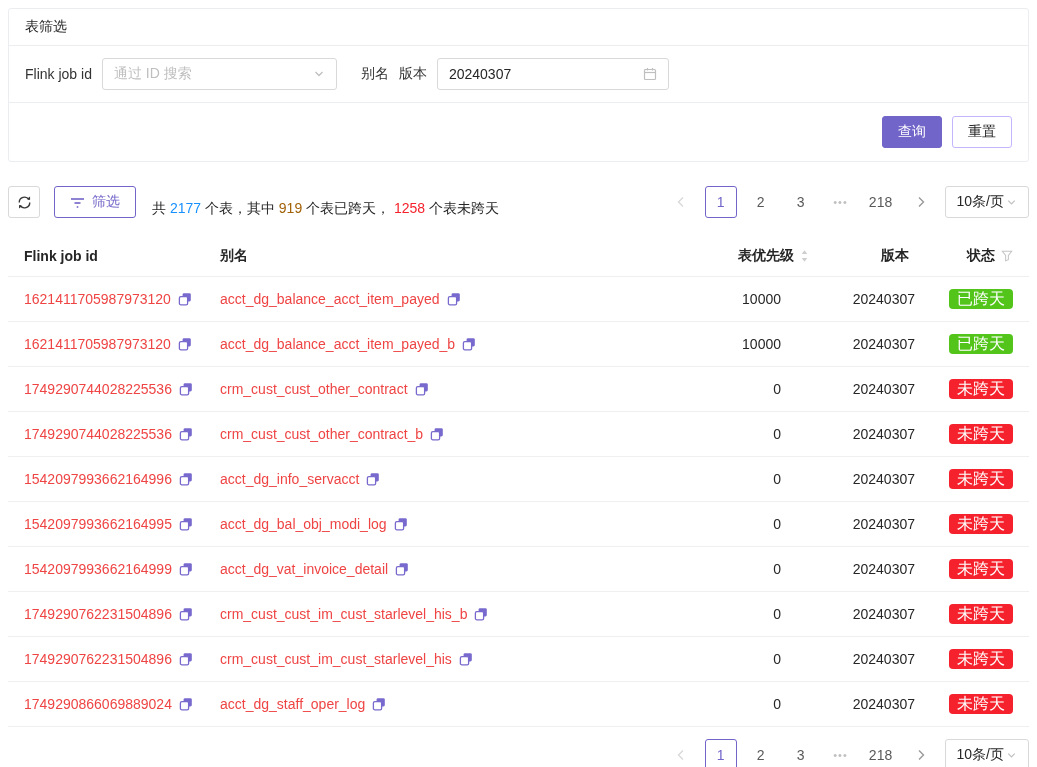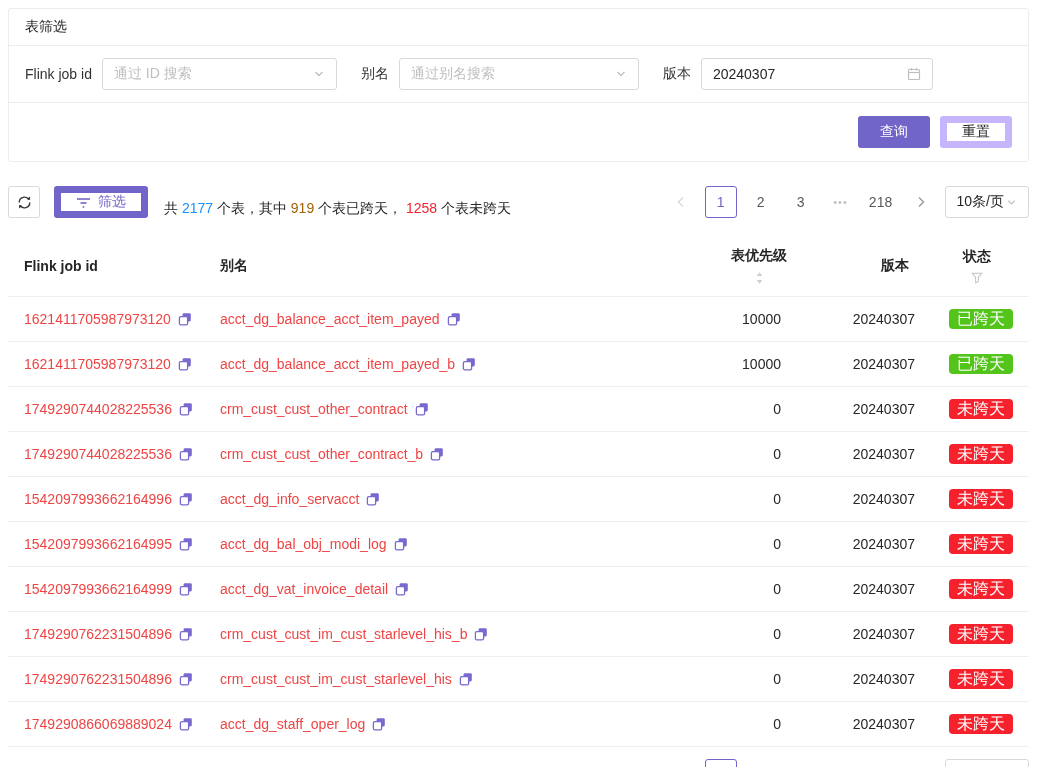--- a/index.html
+++ b/index.html
@@ -21,21 +21,21 @@
     height: 32px; border:1px solid #d9d9d9; border-radius:3px; background:#fff;
     display:flex; align-items:center; padding: 0 11px; flex: 0 0 auto; gap: 16px;
   }
   .box .ph { color:#bfbfbf; flex:1 1 auto; }
   .box .val { color:#262626; flex:1 1 auto; }
   .sel-jobid { width: 235px; }
   .sel-alias { width: 240px; }
   .inp-version { width: 232px; }
   .btn-row { padding: 13px 16px; display:flex; justify-content:flex-end; gap: 10px; }
   .btn {
-    height: 32px; padding: 0 15px; border-radius: 3px; border:7px solid #c4b5fd;
+    height: 32px; padding: 0 15px; border-radius: 3px; border:1px solid #c4b5fd;
     background:#fff; color:#262626; font-size:14px; display:inline-flex;
     align-items:center; justify-content:center; cursor:pointer;
     font-family: inherit;
   }
   .btn-primary { background:#7265c9; border-color:#7265c9; color:#fff; }
   
   .toolbar { display:flex; align-items:flex-end; margin: 24px 0 18px 0; }
   .icon-btn {
     width:32px; height:32px; border:1px solid #d9d9d9; border-radius:3px;
     background:#fff; display:inline-flex; align-items:center; justify-content:center; cursor:pointer;
@@ -64,21 +64,21 @@
   }
   
   table { width:100%; border-collapse: collapse; table-layout: fixed; }
   th { font-weight: bold; text-align:left; color:#262626; padding: 11px 16px; border-bottom:1px solid #efefef; }
   td { padding: 12px 16px; border-bottom:1px solid #efefef; color:#262626; }
   .c1 { width: 196px; }
   .c3 { width: 132px; }
   .c4 { width: 100px; }
   .c5 { width: 104px; }
   .th-right { text-align: right; }
-  .th-flex-right { display:flex; justify-content:flex-end; align-items:center; gap:6px;flex-direction:column; }
+  .th-flex-right { display:flex; justify-content:flex-end; align-items:center; gap:6px; }
   .td-priority { text-align:right; padding-right: 44px; }
   .td-version { text-align:right; padding-right: 10px; }
   .td-status { text-align:right; }
   a.link { color:#ef4444; text-decoration:none; cursor:pointer; }
   .cell-flex { display:flex; align-items:center; gap:7px; }
   .badge {
     display:inline-block; padding: 3px 8px; border-radius: 4px;
     font-size: 16px; line-height: 14px; color:#fff;
   }
   .badge-green { background:#52c41a; }
@@ -98,28 +98,20 @@
     <div class="box sel-jobid">
       <span class="ph">通过 ID 搜索</span>
       <span>
         <svg width="12" height="12" viewBox="0 0 12 12">
             <polyline points="2.5,4 6,7.5 9.5,4" fill="none" stroke="#bfbfbf" stroke-width="1.3"></polyline>
           </svg>
       </span>
     </div>
 
     <span class="f-label">别名</span>
-    <div class="box sel-alias">
-      <span class="ph">通过别名搜索</span>
-      <span>
-        <svg width="12" height="12" viewBox="0 0 12 12">
-            <polyline points="2.5,4 6,7.5 9.5,4" fill="none" stroke="#bfbfbf" stroke-width="1.3"></polyline>
-          </svg>
-      </span>
-    </div>
 
     <span class="f-label">版本</span>
     <div class="box inp-version">
       <span class="val">20240307</span>
       <span>
         <svg width="14" height="14" viewBox="0 0 14 14">
           <rect x="1.5" y="2.5" width="11" height="10" rx="1" fill="none" stroke="#bfbfbf" stroke-width="1.2"></rect>
           <line x1="1.5" y1="5.5" x2="12.5" y2="5.5" stroke="#bfbfbf" stroke-width="1.2"></line>
           <line x1="4.5" y1="1" x2="4.5" y2="3.5" stroke="#bfbfbf" stroke-width="1.2"></line>
           <line x1="9.5" y1="1" x2="9.5" y2="3.5" stroke="#bfbfbf" stroke-width="1.2"></line>

